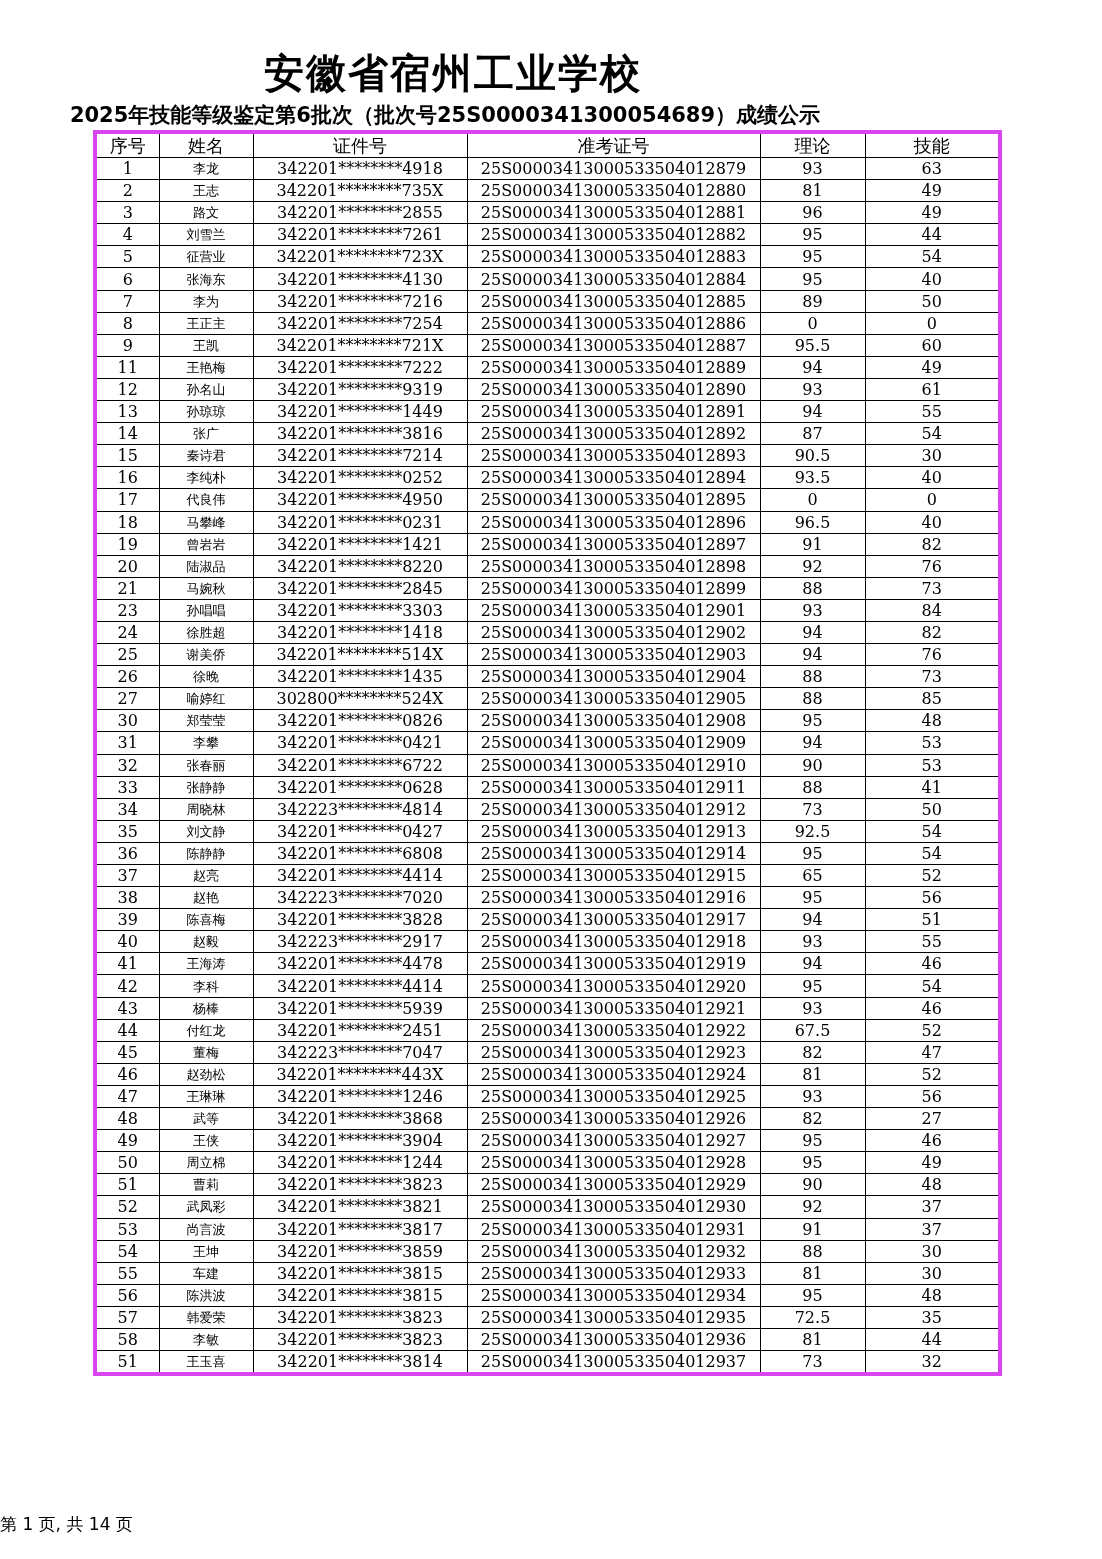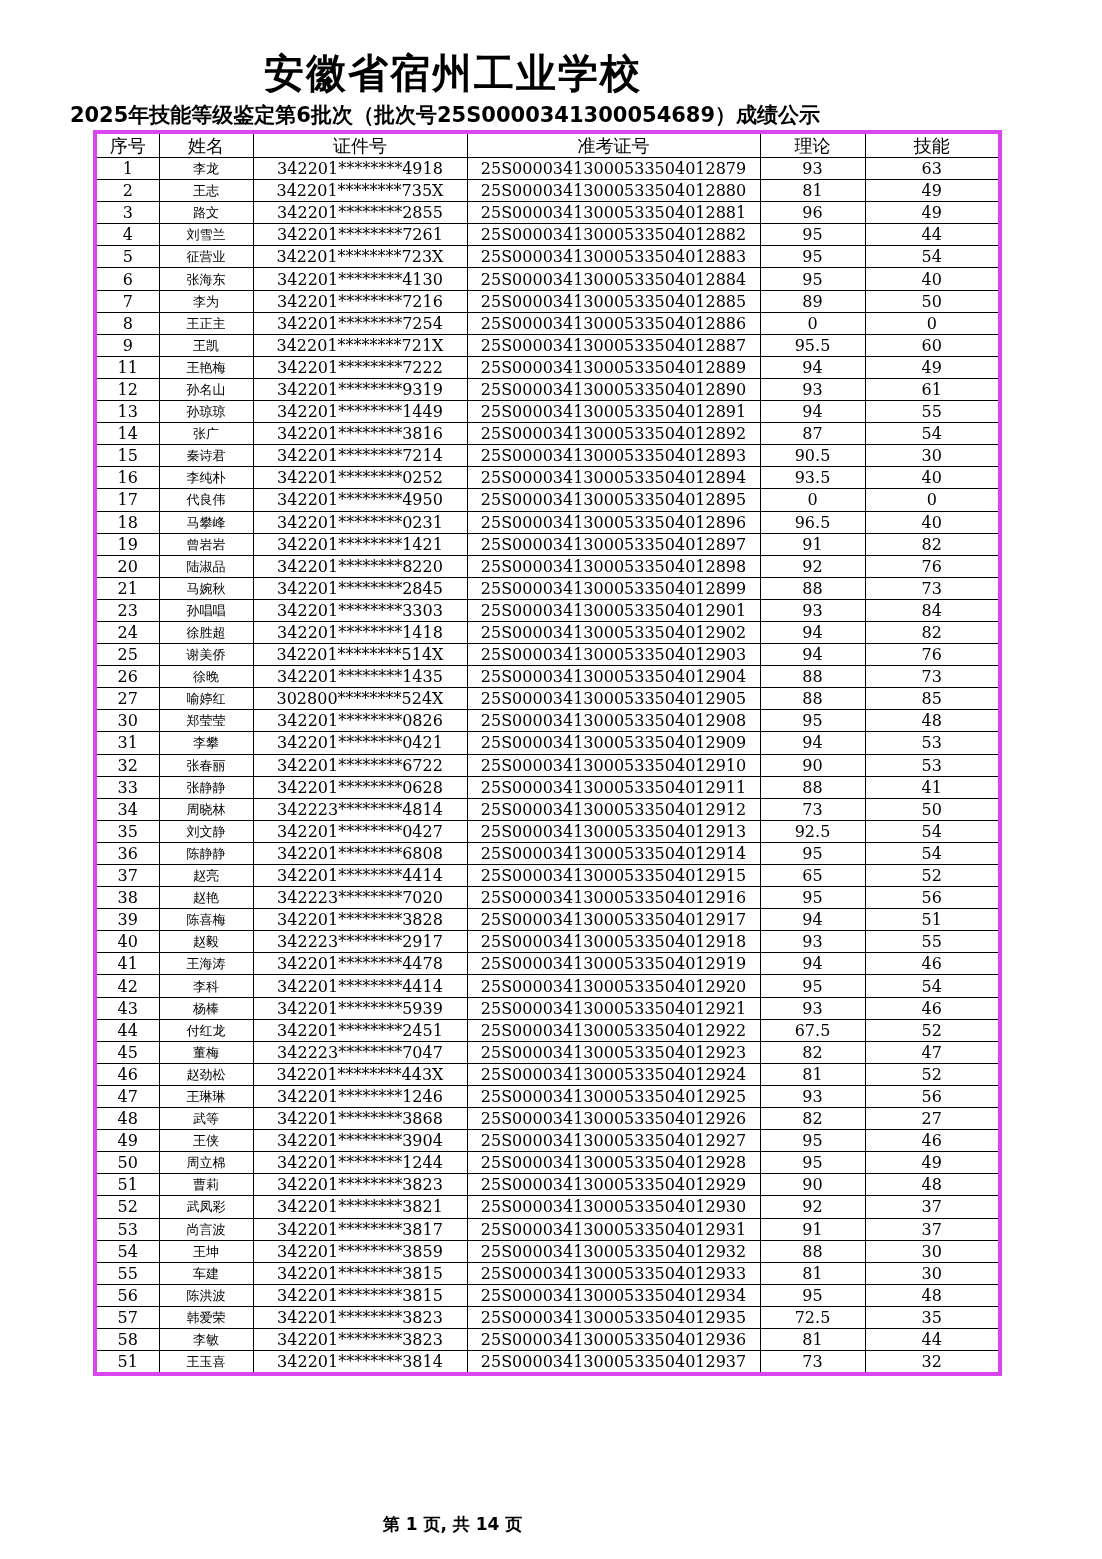--- a/index.html
+++ b/index.html
@@ -4,21 +4,21 @@
 <style>
   html, body { margin: 0; padding: 0; background: #ffffff; }
   body { width: 1102px; height: 1559px; position: relative; font-family: "DejaVu Serif", "Liberation Serif", serif; color: #000; }
   .title { position: absolute; top: 48px; left: 0; width: 906px; text-align: center; font-family: "DejaVu Sans", "Liberation Sans", sans-serif; font-size: 40px; font-weight: bold; letter-spacing: 2px; line-height: 50px; }
   .subtitle { position: absolute; top: 101px; left: 0; width: 890px; text-align: center; font-family: "DejaVu Sans", "Liberation Sans", sans-serif; font-size: 21px; font-weight: bold; line-height: 28px; }
   table { position: absolute; top: 130px; left: 93px; width: 905px; border-collapse: collapse; table-layout: fixed; border: 4px solid #d946ef; }
   th, td { border: 1.5px solid #000; text-align: center; padding: 0; overflow: hidden; white-space: nowrap; }
   th { height: 23px; font-family: "DejaVu Sans", "Liberation Sans", sans-serif; font-size: 18px; font-weight: normal; line-height: 23px; }
   td { height: 21.1px; font-size: 16px; line-height: 21px; }
   td.name { font-family: "DejaVu Sans", "Liberation Sans", sans-serif; font-size: 13px; }
-  .footer { position: absolute; top: 1513px; left: 0; width: 905px; text-align: center; font-family: "DejaVu Sans", "Liberation Sans", sans-serif; font-size: 17px; font-weight: bold; }
+  .footer { position: absolute; top: 1513px; left: 0; width: 905px; text-align: left; font-family: "DejaVu Sans", "Liberation Sans", sans-serif; font-size: 17px; }
 </style>
 </head>
 <body>
 
 <div class="title">安徽省宿州工业学校</div>
 <div class="subtitle">2025年技能等级鉴定第6批次（批次号25S0000341300054689）成绩公示</div>
 
 <table>
   <colgroup>
     <col style="width:64px">

